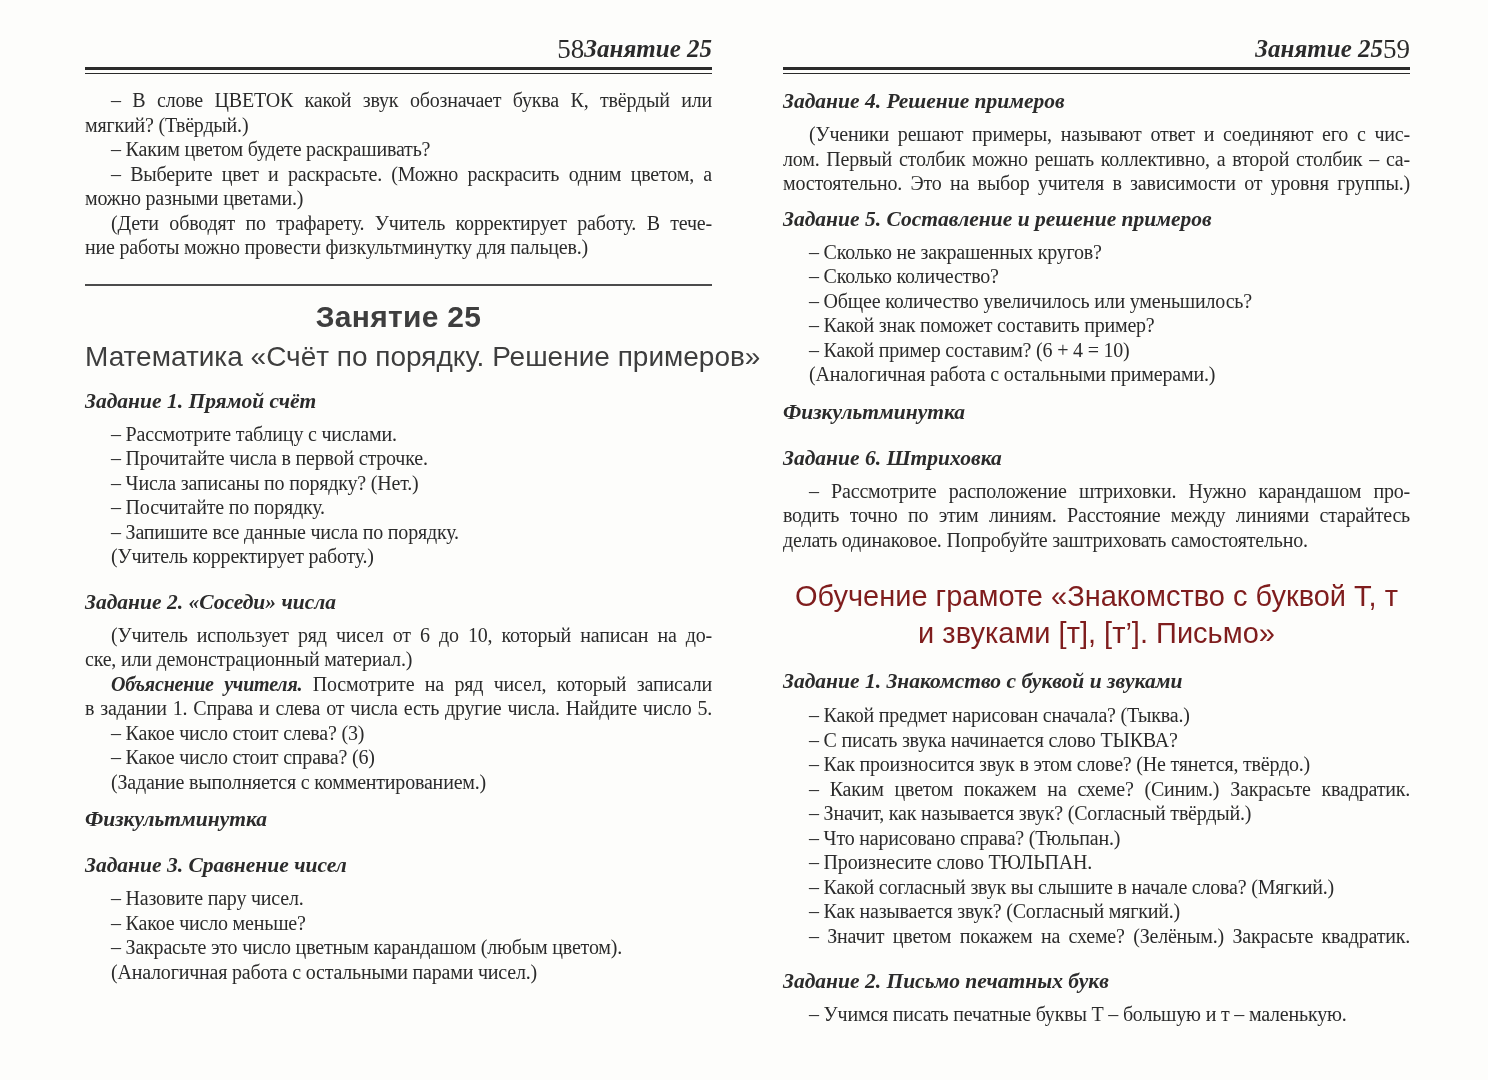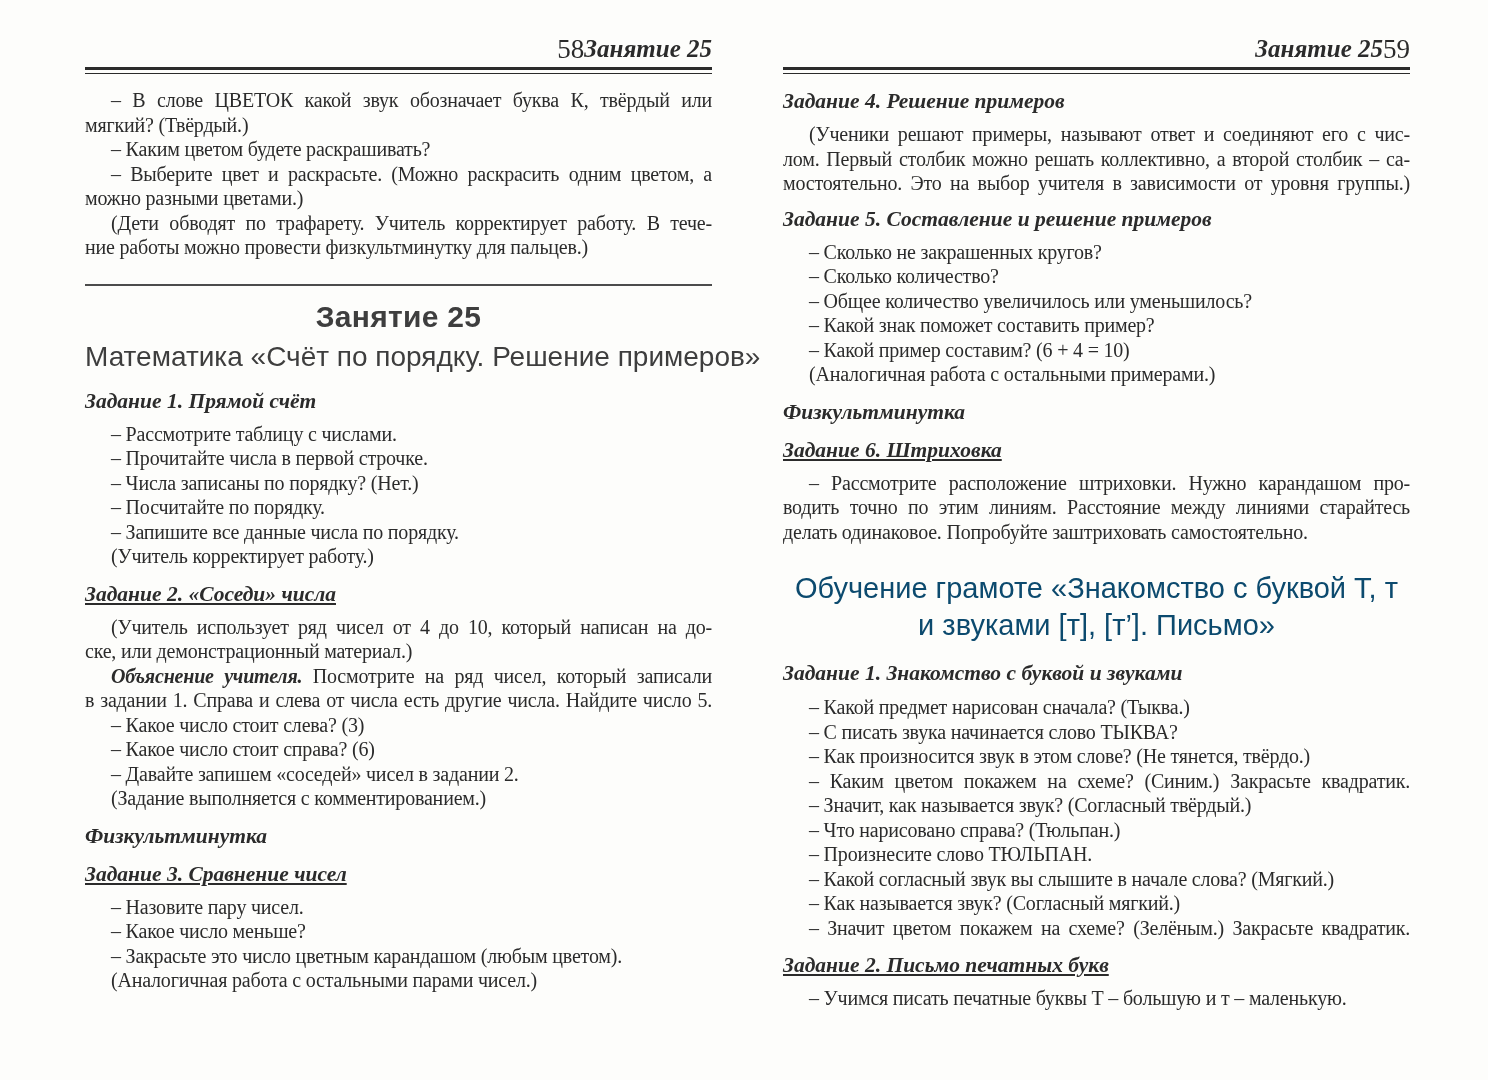--- a/index.html
+++ b/index.html
@@ -30,26 +30,26 @@
   .lesson-subtitle{
     font-family:"Liberation Sans","DejaVu Sans",sans-serif;
     font-weight:400;font-size:28px;line-height:34px;text-align:center;
     color:#3e3e3e;margin-top:6px;white-space:nowrap;
   }
   .task-heading{
     font-size:21.5px;line-height:26px;font-weight:700;font-style:italic;
     text-align:left;margin:10px 0 8px;
   }
   .mt1{margin-top:14px;}
-  .mt2{margin-top:12px;text-decoration:underline;}
+  .mt2{margin-top:20px;}
   .fiz{margin-bottom:0;margin-top:12px;}
   .course-title{
     font-family:"Liberation Sans","DejaVu Sans",sans-serif;
     font-weight:400;font-size:29px;line-height:37px;text-align:center;
-    color:#0c4a6e;margin-top:26px;white-space:nowrap;
+    color:#7f1d1d;margin-top:26px;white-space:nowrap;
   }
   .course-title + .task-heading{margin-top:16px;margin-bottom:9px;}
 </style>
 </head>
 <body>
 
 <div class="page page-left">
   <div class="pg-header">
     <span class="page-number">58</span>
     <span class="running-title">Занятие 25</span>
@@ -72,29 +72,28 @@
 
     <div class="task-heading mt1">Задание 1. Прямой счёт</div>
     <div class="ln ind">– Рассмотрите таблицу с числами.</div>
     <div class="ln ind">– Прочитайте числа в первой строчке.</div>
     <div class="ln ind">– Числа записаны по порядку? (Нет.)</div>
     <div class="ln ind">– Посчитайте по порядку.</div>
     <div class="ln ind">– Запишите все данные числа по порядку.</div>
     <div class="ln ind">(Учитель корректирует работу.)</div>
 
     <div class="task-heading mt2">Задание 2. «Соседи» числа</div>
-    <div class="ln ind j">(Учитель использует ряд чисел от 4 до 10, который написан на до-</div>
+    <div class="ln ind j">(Учитель использует ряд чисел от 6 до 10, который написан на до-</div>
     <div class="ln">ске, или демонстрационный материал.)</div>
     <div class="ln ind j">
       <span class="lead">Объяснение учителя.</span><span> Посмотрите на ряд чисел, который записали</span>
     </div>
     <div class="ln j">в задании 1. Справа и слева от числа есть другие числа. Найдите число 5.</div>
     <div class="ln ind">– Какое число стоит слева? (3)</div>
     <div class="ln ind">– Какое число стоит справа? (6)</div>
-    <div class="ln ind">– Давайте запишем «соседей» чисел в задании 2.</div>
     <div class="ln ind">(Задание выполняется с комментированием.)</div>
 
     <div class="task-heading fiz">Физкультминутка</div>
 
     <div class="task-heading mt2">Задание 3. Сравнение чисел</div>
     <div class="ln ind">– Назовите пару чисел.</div>
     <div class="ln ind">– Какое число меньше?</div>
     <div class="ln ind">– Закрасьте это число цветным карандашом (любым цветом).</div>
     <div class="ln ind">(Аналогичная работа с остальными парами чисел.)</div>
   </div>

